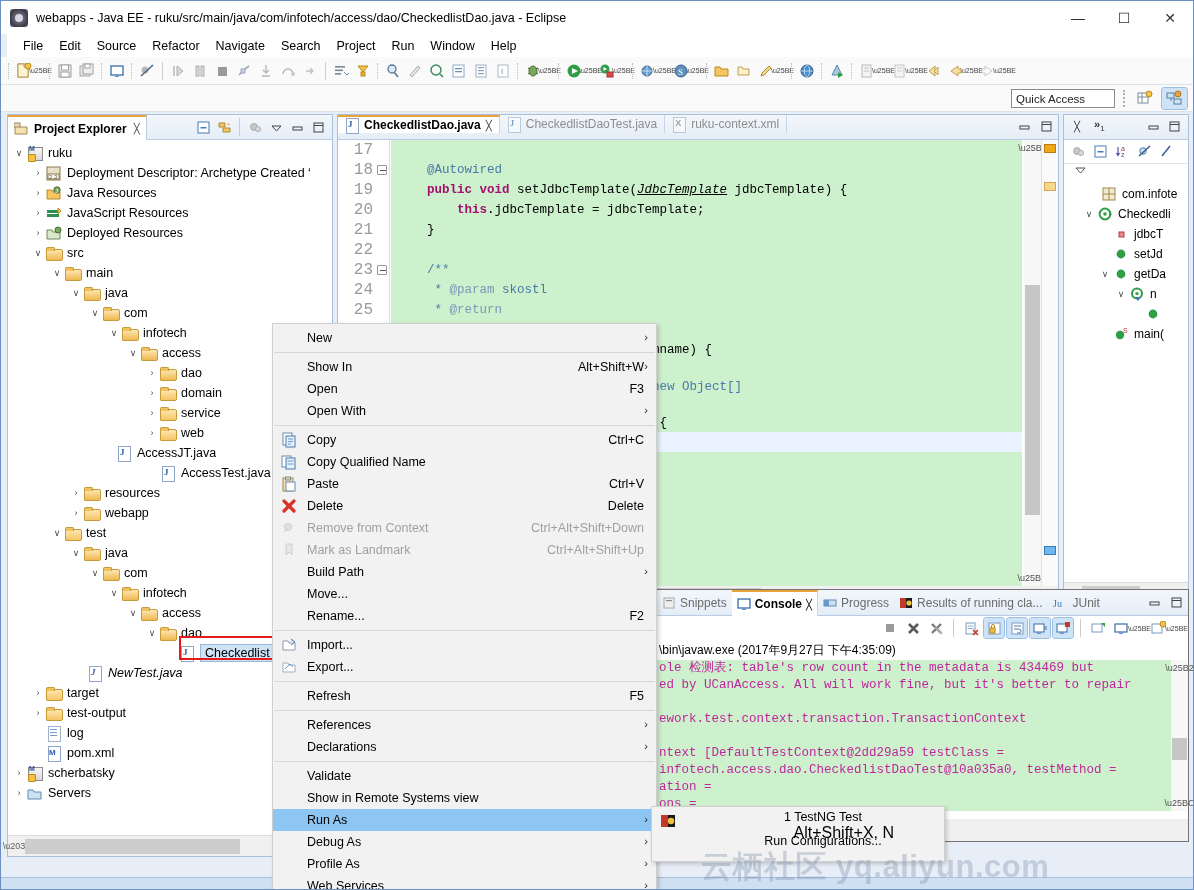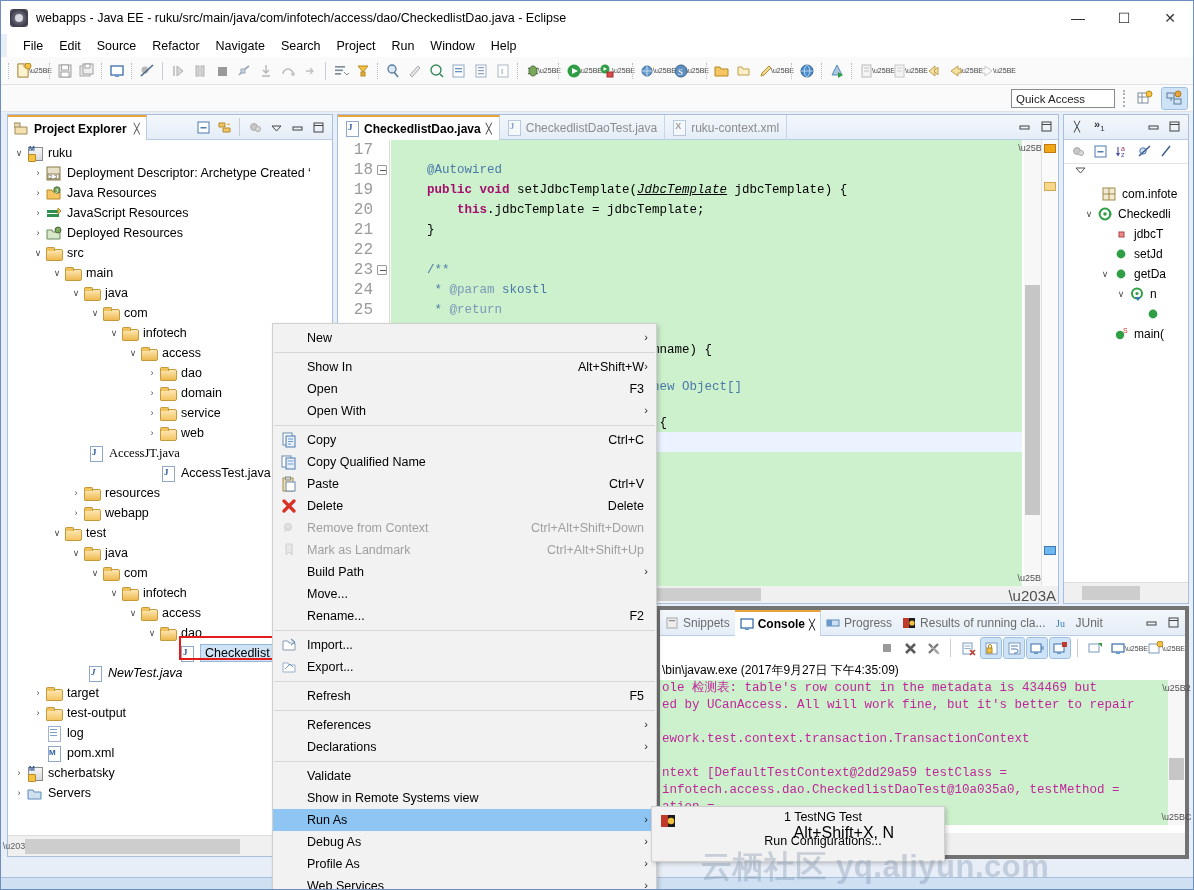--- a/index.html
+++ b/index.html
@@ -142,21 +142,21 @@
     position: absolute; left: 336px; top: 113px; width: 722px; height: 490px;
     background: #fff; border: 1px solid #a8c0dc;
   }
   .ed-tabbar {
     position: relative; height: 25px;
     background: linear-gradient(to bottom, #f3f7fb 0%, #e4edf7 100%);
     border-bottom: 1px solid #b8cde4;
     display: flex; align-items: stretch;
   }
   .ed-tab {
-    height: 25px; padding: 0 7px; display: flex; align-items: center; gap: 5px;
+    height: 18px; padding: 0 7px; display: flex; align-items: center; gap: 5px;
     font-size: 12px; color: #000; border-right: 1px solid #c4d6e8;
   }
   .ed-tab.active { background: #fff; border-top: 2px solid #e8a33d; font-weight: bold; }
   .ed-tab.inactive { color: #8d8d8d; background: transparent; }
   .ed-tab .x { font-size: 10px; color: #333; font-weight: normal; }
   .ed-tools { position: absolute; right: 4px; top: 3px; display: flex; gap: 6px; align-items: center;}
   .ed-tool { width: 16px; height: 16px; display:flex; align-items:center; justify-content:center;}
   .ed-body { position: absolute; left:0; top: 25px; right: 0; bottom: 0; background: #fff; overflow: hidden;}
   .gutter {
     position: absolute; left: 0; top: 0; width: 52px; height: 100%;
@@ -217,22 +217,22 @@
   .out-filterrow { position:absolute; left:0; top:49px; width:100%; height: 20px; }
   .out-body { position: absolute; left: 0; top: 69px; right: 0; bottom: 22px; overflow: hidden; }
   .out-row { display: flex; align-items: center; height: 20px; font-size: 12px;
     white-space: nowrap; color: #000; }
   .out-hscroll { position:absolute; left:0; bottom:0; width:100%; height: 21px; background:#f0f0f0;
     border-top: 1px solid #dcdcdc; display:flex; align-items:center;}
   .out-hthumb { position:absolute; left:18px; top:3px; width:58px; height: 14px; background:#cdcdcd;}
 
   
   .console {
-    position: absolute; left: 655px; top: 605px; width: 533px; height: 253px;
-    background: #fff; border: 4px solid #737373;
+    position: absolute; left: 655px; top: 588px; width: 533px; height: 253px;
+    background: #fff; border: 1px solid #737373;
   }
   .cons-tabbar { position: relative; height: 26px;
     background: linear-gradient(to bottom, #f3f7fb 0%, #e4edf7 100%);
     border-bottom: 1px solid #b8cde4; display: flex; align-items: stretch; }
   .cons-tab { height: 26px; padding: 0 5px; display: flex; align-items: center; gap: 4px;
     font-size: 12px; color: #6b6b6b; }
   .cons-tab.active { background: #fff; border-top: 2px solid #e8a33d; color: #000; font-weight: bold;
     border-right: 1px solid #c4d6e8; }
   .cons-tools { position:absolute; right: 4px; top: 4px; display:flex; gap: 6px;}
   .cons-toolbar2 { position:absolute; left:0; top: 26px; width:100%; height: 24px;
@@ -785,21 +785,21 @@
           </span>
           <span class="tlabel" style="">service</span>
         </div>
         <div class="tree-row" style="padding-left: 137px;">
           <span class="twisty">›</span>
           <span class="tnode-icon">
             <span class="folder"></span>
           </span>
           <span class="tlabel" style="">web</span>
         </div>
-        <div class="tree-row" style="padding-left: 65px; font-family: Liberation Serif, serif;">
+        <div class="tree-row" style="padding-left: 93px;">
           <span class="twisty"></span>
           <span class="tnode-icon">
             <span class="javafile"></span>
           </span>
           <span class="tlabel" style="">AccessJT.java</span>
         </div>
         <div class="tree-row" style="padding-left: 137px; text-align: center;">
           <span class="twisty"></span>
           <span class="tnode-icon">
             <span class="javafile"></span>

